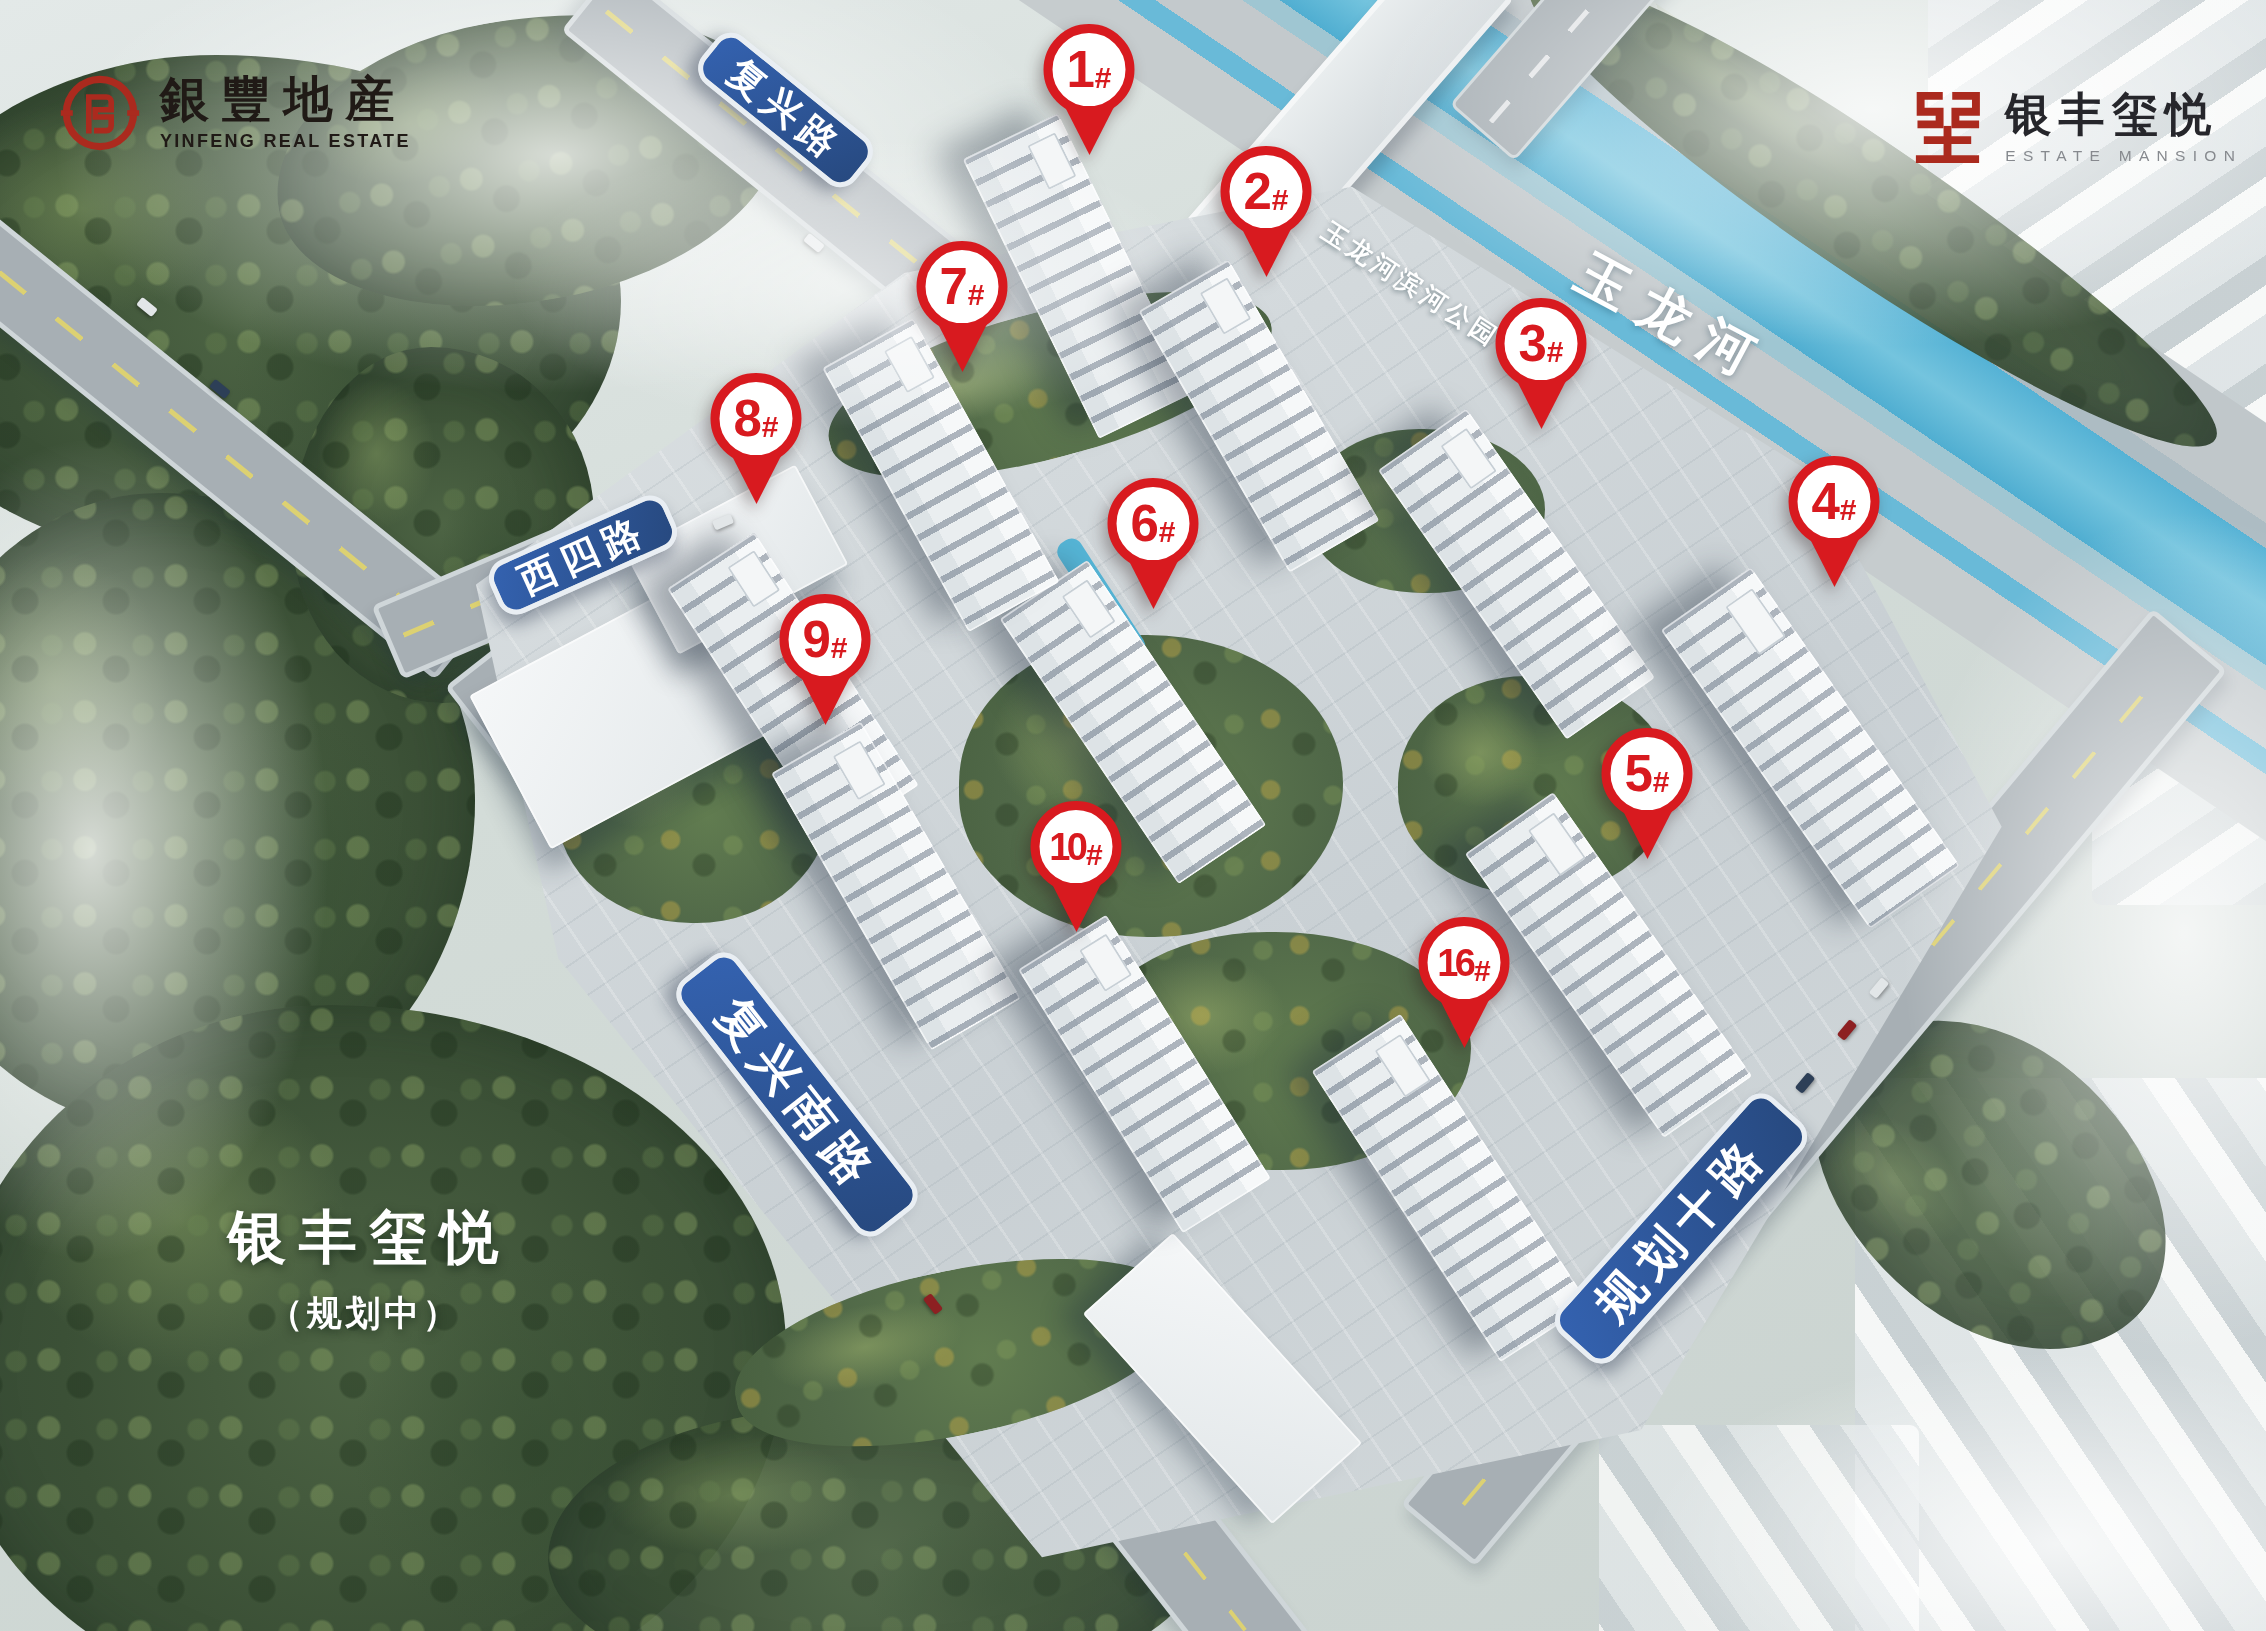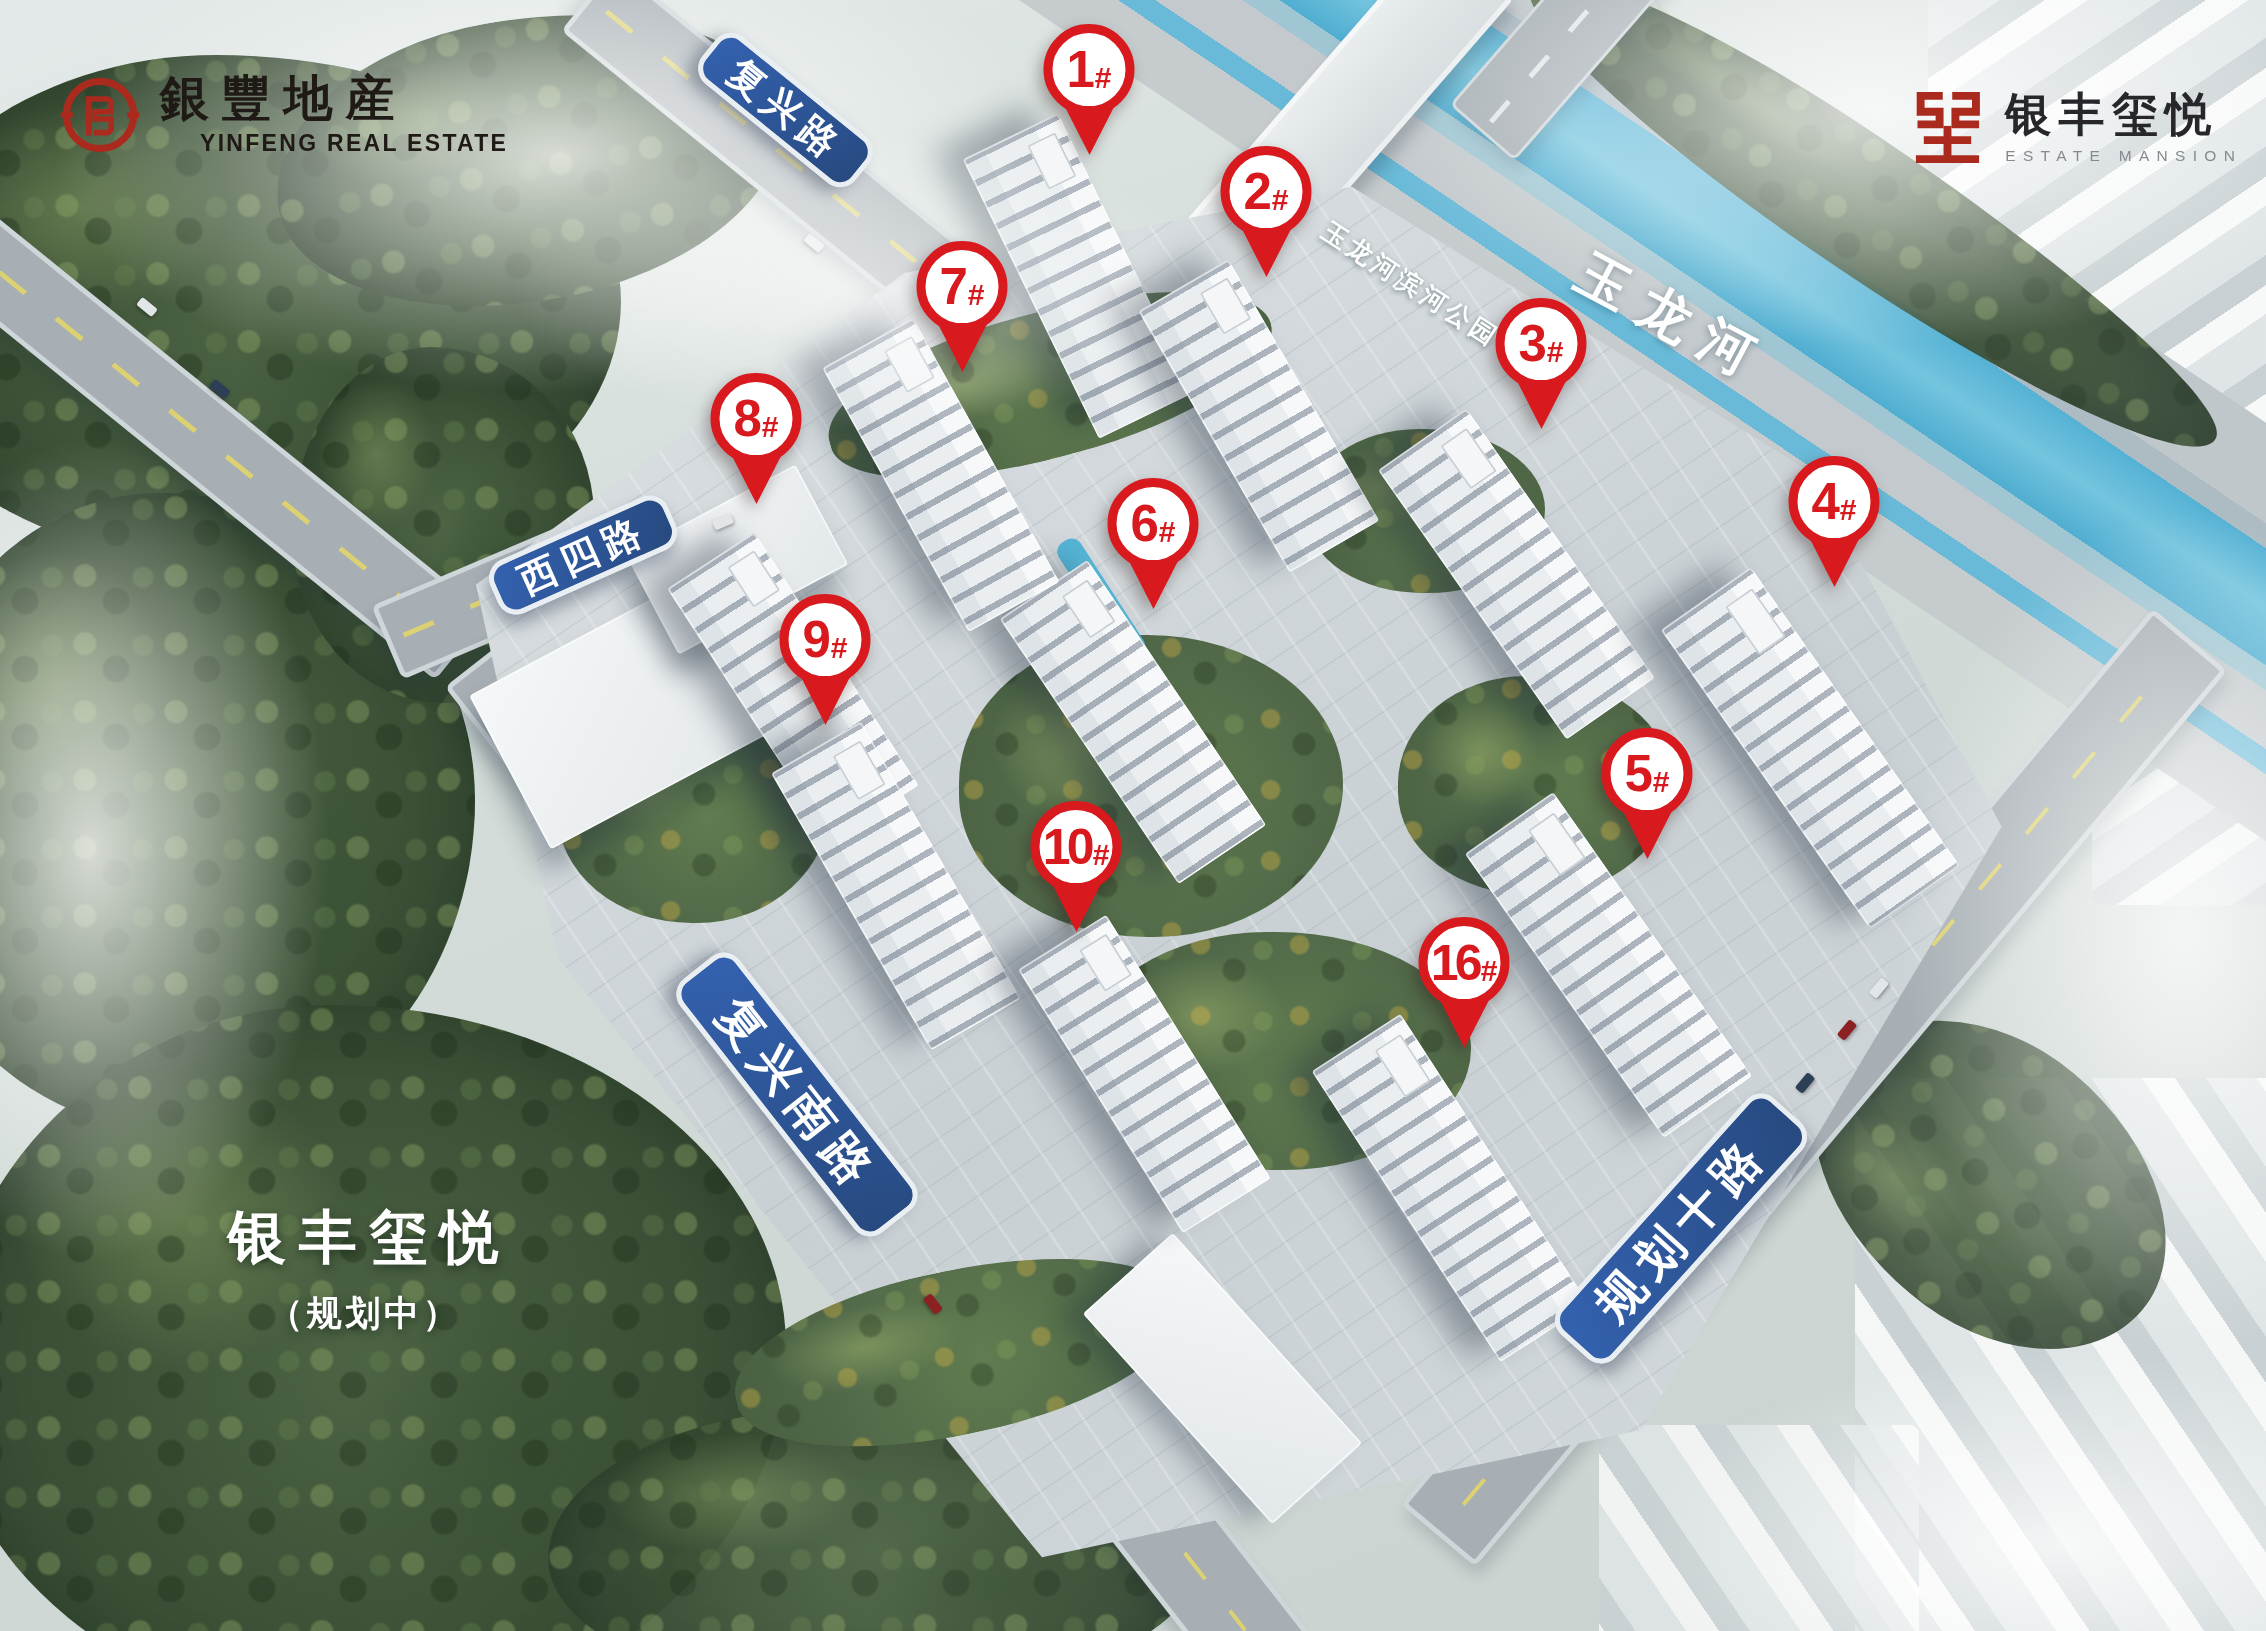--- a/index.html
+++ b/index.html
@@ -100,33 +100,33 @@
   .sports .t{font-size:58px;font-weight:800;letter-spacing:12.8px;}
   .sports .s{font-size:35px;font-weight:600;letter-spacing:3.7px;margin:12.8px 0 0 40px;}
 
   
   .pin{position:absolute;width:91px;z-index:40;transform:translate(-50%,-100%);
     display:flex;flex-direction:column;align-items:center;
     filter:drop-shadow(-3.7px 7.3px 7.3px rgba(40,20,20,.35));}
   .pin-head{width:91px;height:91px;border-radius:50%;background:#fff;border:9.1px solid #d81a1f;
     display:flex;align-items:center;justify-content:center;color:#d81a1f;font-weight:900;}
   .pin-num{font-size:51px;line-height:1;letter-spacing:-1.8px;}
-  .pin.wide .pin-num{font-size:50px;letter-spacing:-3.7px;}
+  .pin.wide .pin-num{font-size:38px;letter-spacing:-3.7px;}
   .pin-hash{font-size:30px;line-height:1;transform:translateY(8.2px);margin-left:1.8px;}
   .pin-tail{width:0;height:0;margin-top:-9.1px;
     border-left:25.6px solid transparent;border-right:25.6px solid transparent;
     border-top:49px solid #d81a1f;}
 
   
   .logo{position:absolute;z-index:50;display:flex;align-items:center;justify-content:space-between;}
   .logo-left{left:60px;top:73px;}
   .logo-left .txt{margin-left:20px;}
   .logo-left .cn{font-family:"DejaVu Serif","Liberation Serif",serif;font-size:49px;font-weight:700;
     color:#201a16;letter-spacing:12.8px;line-height:1.05;}
-  .logo-left .en{font-size:23px;font-weight:700;color:#201a16;letter-spacing:2.3px;margin-top:5.5px;margin-left:40px;}
+  .logo-left .en{font-size:18px;font-weight:700;color:#201a16;letter-spacing:2.3px;margin-top:5.5px;}
   .logo-right{left:1908px;top:89px;}
   .logo-right .txt{margin-left:18.3px;}
   .logo-right .cn{font-size:46px;font-weight:600;color:#26262b;letter-spacing:7.3px;line-height:1.05;}
   .logo-right .en{font-size:15.5px;font-weight:500;color:#86898e;letter-spacing:7.3px;margin-top:9.1px;}
 </style>
 </head>
 <body>
 
 <div class="stage">
 

